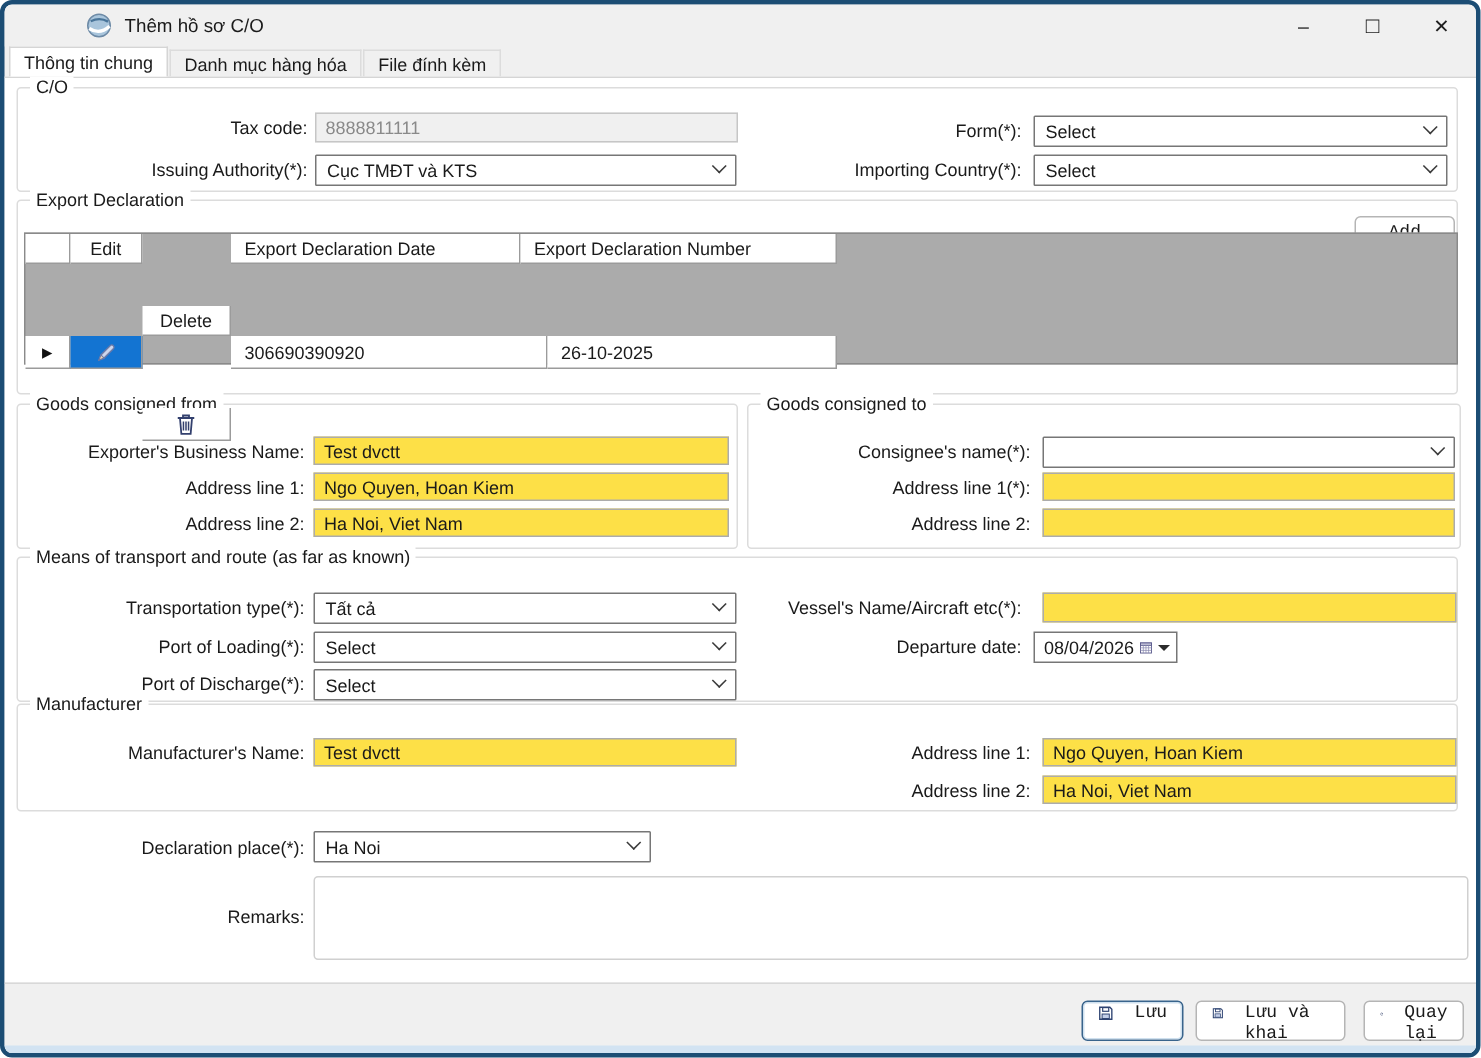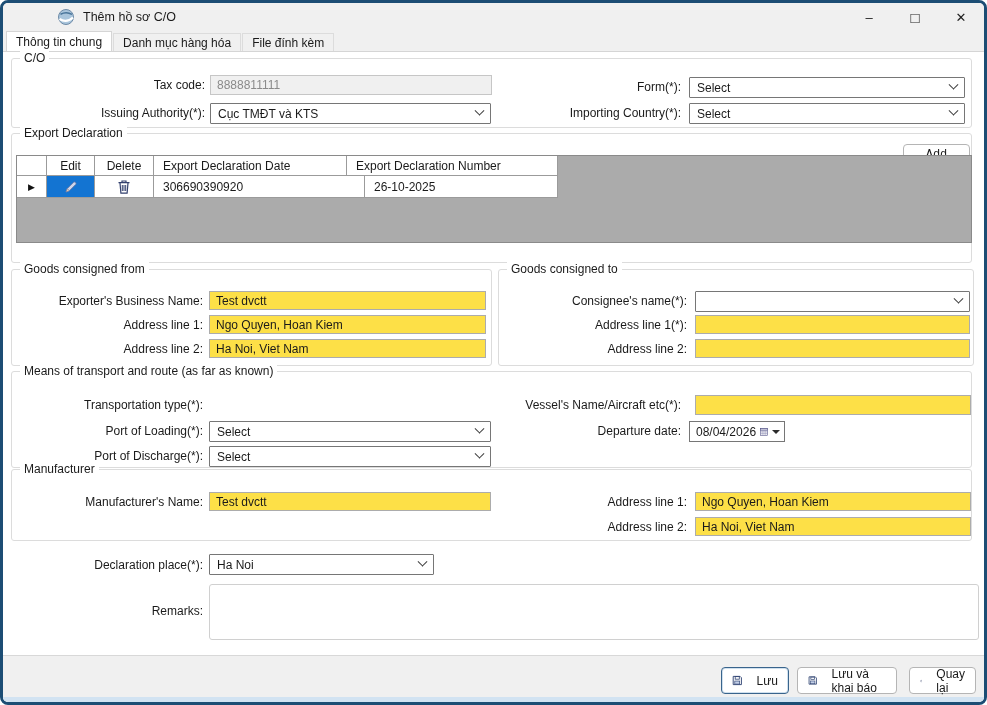--- a/index.html
+++ b/index.html
@@ -34,34 +34,34 @@
   .remarks-box { position:absolute; background:#fff; border:1px solid #d0d0d0; border-radius:3px; z-index:2; padding:4px 6px; }
 
   
   .btn-add { position:absolute; left:900px; top:141px; width:67px; height:22px; background:#fff; border:1px solid #b5b5b5; border-radius:4px; display:flex; align-items:center; justify-content:center; z-index:2;font-family:Liberation Mono, monospace; }
   .grid { position:absolute; left:13px; top:152px; width:956px; height:88px; background:#ababab; border:1px solid #8a8a8a; z-index:2; }
   .grid-row { display:flex; }
   .gcell { border-right:1px solid #9b9b9b; border-bottom:1px solid #9b9b9b; background:#fff; display:flex; align-items:center; height:20px; flex:none; }
   .grid-row.data .gcell { height:22px; }
   .c0 { width:30px; justify-content:center; }
   .c1 { width:48px; justify-content:center; }
-  .c2 { width:59px; justify-content:center; }
+  .c2 { width:59px; justify-content:center;margin-top:48px; }
   .c3 { width:211px; padding-left:9px; }
   .c4 { width:193px; padding-left:9px; }
   .edit-cell { background:#1374d2; }
   .sel-arrow { font-size:9px; color:#111; }
 
   
   .datepicker { position:absolute; background:#fff; border:1px solid #767676; display:flex; align-items:center; padding:0 4px 0 6px; gap:4px; z-index:2; }
   .dp-arrow { width:0; height:0; border-left:4px solid transparent; border-right:4px solid transparent; border-top:4px solid #2b2b2b; flex:none; }
 
   
   .footer { position:absolute; left:0; right:0; top:652px; height:47px; background:#f0f0f0; border-top:1px solid #d8d8d8; }
   .bottom-strip { position:absolute; left:0; right:0; bottom:0; height:5px; background:#d2e3f2; }
-  .btn { position:absolute; top:11px; height:27px; background:#fff; border:1px solid #b5b5b5; border-radius:4px; display:flex; align-items:center; justify-content:center; gap:14px; padding:0 10px; }
+  .btn { position:absolute; top:11px; height:27px; background:#fff; border:1px solid #b5b5b5; border-radius:4px; display:flex; justify-content:center; gap:14px; padding:0 10px;font-family:Liberation Mono, monospace; }
   .btn.focused { border:1px solid #39648c; box-shadow:0 0 0 1px #cfe0ee inset; }
 </style>
 </head>
 <body>
 
 <div class="window">
 
   <div class="titlebar">
     <span class="app-icon">
       <svg width="18" height="18" viewBox="0 0 18 18">
@@ -176,20 +176,24 @@
   </div>
   <div class="lbl" style="left:508px;top:315px;width:176px;">Address line 1(*):</div>
   <div class="txt" style="left:692px;top:312px;width:275px;height:19px;"></div>
   <div class="lbl" style="left:508px;top:339px;width:176px;">Address line 2:</div>
   <div class="txt" style="left:692px;top:336px;width:275px;height:19px;"></div>
 
   <div class="group" style="left:8px;top:368px;width:961px;height:97px;">
     <span class="legend">Means of transport and route (as far as known)</span>
   </div>
   <div class="lbl" style="left:20px;top:395px;width:180px;">Transportation type(*):</div>
+  <div class="combo" style="left:206px;top:392px;width:282px;height:21px;">
+    <span>Tất cả</span>
+    <span class="chev"></span>
+  </div>
   <div class="lbl" style="left:20px;top:421px;width:180px;">Port of Loading(*):</div>
   <div class="combo" style="left:206px;top:418px;width:282px;height:21px;">
     <span>Select</span>
     <span class="chev"></span>
   </div>
   <div class="lbl" style="left:20px;top:446px;width:180px;">Port of Discharge(*):</div>
   <div class="combo" style="left:206px;top:443px;width:282px;height:21px;">
     <span>Select</span>
     <span class="chev"></span>
   </div>

